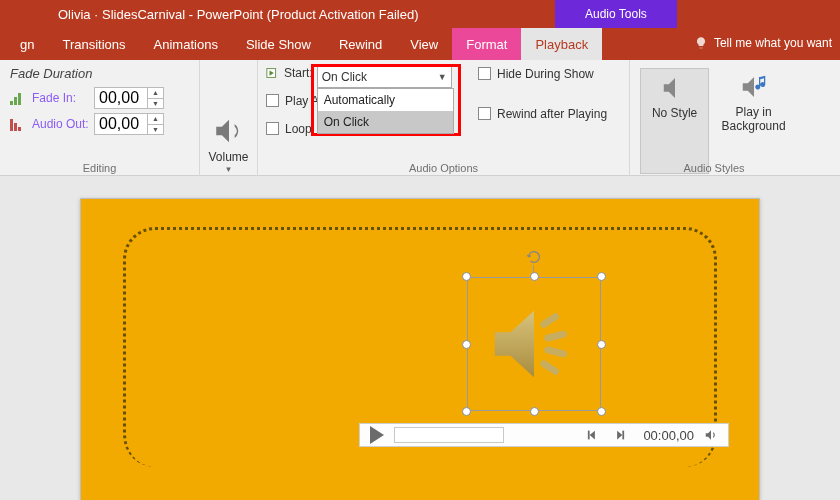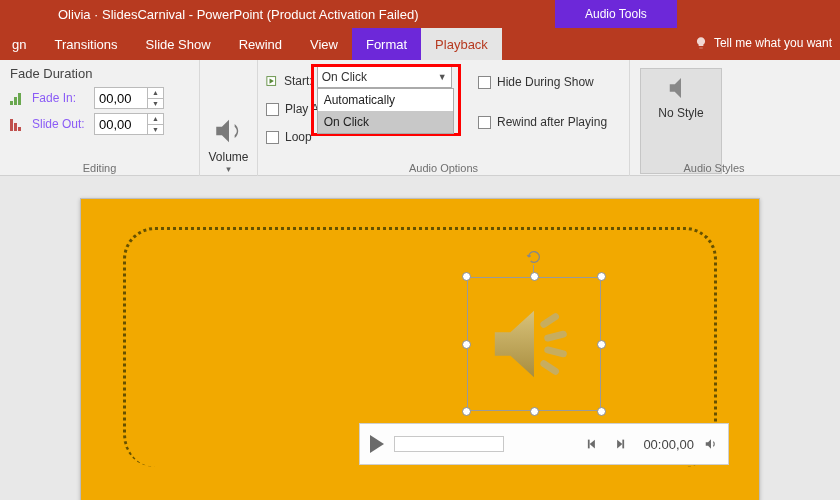--- a/index.html
+++ b/index.html
@@ -2,45 +2,45 @@
 <html><head>
 <meta charset="utf-8">
 <style>
 *{box-sizing:border-box;margin:0;padding:0;font-family:"Segoe UI",Arial,sans-serif;}
 body{background:#fff;width:840px;height:500px;overflow:hidden;position:relative;}
 .titlebar{background:#b73a20;height:28px;display:flex;align-items:center;color:#fff;font-size:13px;}
 .titlebar .title{margin-left:58px;}
 .titlebar .contextual{position:absolute;left:555px;top:0;height:28px;background:#6d28d9;display:flex;align-items:center;padding:0 30px;font-size:12px;}
 .tabs{background:#b73a20;height:32px;display:flex;align-items:flex-end;position:relative;}
 .tabs .tab{color:#fff;font-size:13px;padding:0 14px;height:32px;display:flex;align-items:center;cursor:pointer;}
-.tabs .tab.contextual-tab{background:#6d28d9;}
+.tabs .tab.contextual-tab{background:#ec4899;}
 .tabs .tab.active{background:#e5e5e5;color:#b73a20;}
 .tabs .tellme{position:absolute;right:8px;color:#fff;font-size:12px;display:flex;align-items:center;top:8px;}
 .tabs .tellme .bulb{margin-right:6px;opacity:.8;}
 .ribbon{background:#f1f1f1;height:116px;border-bottom:1px solid #d0d0d0;display:flex;position:relative;}
 .group{height:116px;border-right:1px solid #d8d8d8;padding:6px 10px 2px;display:flex;flex-direction:column;position:relative;}
 .group-label{position:absolute;bottom:2px;left:0;right:0;text-align:center;font-size:11px;color:#707070;}
-.fade-title{font-size:13px;color:#444;margin-bottom:6px;}
+.fade-title{font-size:13px;color:#444;margin-bottom:6px;font-style:italic;}
 .fade-row{display:flex;align-items:center;margin-bottom:4px;height:22px;}
 .fade-row .bars{width:16px;height:14px;margin-right:6px;display:flex;align-items:flex-end;gap:1px;}
 .fade-row .bars span{display:block;width:3px;background:#6AA84F;}
 .fade-row.out .bars span{background:#C0504D;}
 .fade-row .lbl{font-size:12px;width:62px;color:#8b5cf6;}
 .spinner{width:70px;height:22px;background:#fff;border:1px solid #bbb;display:flex;align-items:center;position:relative;}
-.spinner .val{flex:1;padding:0 4px;font-size:13px;}
+.spinner .val{flex:1;padding:0 4px;font-size:16px;}
 .spinner .arrows{width:16px;height:100%;border-left:1px solid #bbb;display:flex;flex-direction:column;}
 .spinner .arrows div{flex:1;display:flex;align-items:center;justify-content:center;font-size:7px;color:#555;border-bottom:1px solid #bbb;cursor:pointer;}
 .spinner .arrows div:last-child{border-bottom:none;}
 .volume-group{align-items:center;justify-content:flex-end;}
 .volume-icon-wrap{display:flex;flex-direction:column;align-items:center;margin-top:8px;}
 .volume-label{font-size:12px;color:#333;margin-top:2px;}
 .volume-label .dd{display:block;text-align:center;font-size:9px;color:#666;}
 .audio-opts{flex-direction:row;padding:6px 8px 2px;}
 .col{display:flex;flex-direction:column;gap:6px;}
-.col .row{display:flex;align-items:flex-end;height:22px;font-size:12px;color:#333;}
+.col .row{display:flex;align-items:flex-start;height:22px;font-size:12px;color:#333;}
 .chk{width:13px;height:13px;border:1px solid #888;background:#fff;margin-right:6px;}
 .start-label{display:flex;align-items:center;gap:4px;}
 .start-icon{width:14px;height:14px;}
 .combo{width:135px;height:22px;background:#fff;border:1px solid #aaa;display:flex;align-items:center;justify-content:space-between;padding:0 4px;font-size:12px;margin-left:4px;position:relative;}
 .combo .caret{font-size:9px;color:#555;}
 .dropdown{position:absolute;top:21px;left:-1px;width:137px;background:#fff;border:1px solid #aaa;z-index:20;}
 .dropdown .opt{height:22px;display:flex;align-items:center;padding:0 6px;font-size:12px;color:#222;}
 .dropdown .opt.hl{background:#c8c8c8;}
 .highlight-box{position:absolute;border:3px solid #ff0000;pointer-events:none;}
 .styles-group{flex-direction:row;padding:8px 10px 2px;gap:10px;}
@@ -52,39 +52,40 @@
 .dotted{position:absolute;left:42px;top:28px;right:42px;height:240px;border:3px dotted #665100;border-radius:32px;border-bottom:none;}
 .audio-obj{position:absolute;left:386px;top:78px;width:134px;height:134px;}
 .sel-box{position:absolute;inset:0;border:1px solid #9a9a9a;}
 .handle{width:9px;height:9px;background:#fff;border:1px solid #8a8a8a;border-radius:50%;position:absolute;}
 .handle.tl{left:-5px;top:-5px;} .handle.tm{left:calc(50% - 4px);top:-5px;} .handle.tr{right:-5px;top:-5px;}
 .handle.ml{left:-5px;top:calc(50% - 4px);} .handle.mr{right:-5px;top:calc(50% - 4px);}
 .handle.bl{left:-5px;bottom:-5px;} .handle.bm{left:calc(50% - 4px);bottom:-5px;} .handle.br{right:-5px;bottom:-5px;}
 .rotate{position:absolute;left:calc(50% - 8px);top:-28px;width:16px;height:16px;color:#888;}
 .rotate::after{content:"";position:absolute;left:7px;top:16px;width:1px;height:8px;background:#9a9a9a;}
 .speaker{position:absolute;left:18px;top:18px;}
-.player{position:absolute;left:278px;top:224px;width:370px;height:42px;background:#fdfdfd;border:1px solid #cfcfcf;display:flex;align-items:center;padding:0 10px;gap:10px;}
+.player{position:absolute;left:278px;top:224px;width:370px;height:24px;background:#fdfdfd;border:1px solid #cfcfcf;display:flex;align-items:center;padding:0 10px;gap:10px;}
 .play-btn{width:0;height:0;border-left:14px solid #6b6b6b;border-top:9px solid transparent;border-bottom:9px solid transparent;cursor:pointer;}
 .track{flex:0 0 110px;height:16px;border:1px solid #c8c8c8;background:#fff;}
 .step{width:14px;height:14px;cursor:pointer;display:flex;align-items:center;justify-content:center;color:#6b6b6b;font-size:13px;}
 .time{font-size:13px;color:#444;margin-left:8px;}
 .pvol{margin-left:auto;}
 svg{display:block;}
 </style>
 </head>
 <body>
 
 <div class="titlebar">
   <span class="title">Olivia · SlidesCarnival - PowerPoint (Product Activation Failed)</span>
   <div class="contextual">Audio Tools</div>
 </div>
 
 <div class="tabs">
-  <div class="tab" style="padding-left:12px">gn</div>
+  <div class="tab" style="padding-left:20px">gn</div>
   <div class="tab">Transitions</div>
+  <div class="tab">Animations</div>
   <div class="tab">Slide Show</div>
   <div class="tab">Rewind</div>
   <div class="tab">View</div>
   <div class="tab contextual-tab">Format</div>
   <div class="tab active">Playback</div>
   <div class="tellme">
     <span class="bulb">
       <svg width="14" height="14" viewBox="0 0 24 24">
           <path fill="#fff" d="M9 21h6v-1H9v1zm3-19C8 2 5 5 5 9c0 2.4 1.2 4.5 3 5.7V17h8v-2.3c1.8-1.2 3-3.3 3-5.7 0-4-3-7-7-7z"></path>
         </svg>
@@ -111,21 +112,21 @@
             <div>▼</div>
           </div>
       </div>
     </div>
     <div class="fade-row out">
       <div class="bars">
           <span style="height:12px"></span>
           <span style="height:8px"></span>
           <span style="height:4px"></span>
         </div>
-      <span class="lbl">Slide Out:</span>
+      <span class="lbl">Audio Out:</span>
       <div class="spinner">
         <span class="val">00,00</span>
         <div class="arrows">
             <div>▲</div>
             <div>▼</div>
           </div>
       </div>
     </div>
     <div class="group-label">Editing</div>
   </div>
@@ -180,20 +181,27 @@
     </div>
     <div class="group-label">Audio Options</div>
   </div>
 
   <div class="group styles-group" style="width:168px;border-right:none">
     <div class="big-btn sel">
       <svg width="30" height="30" viewBox="0 0 24 24">
           <path fill="#888" d="M3 9v6h4l5 5V4L7 9H3z"></path>
         </svg>
       <div class="cap">No Style</div>
+    </div>
+    <div class="big-btn">
+      <svg width="30" height="30" viewBox="0 0 24 24">
+          <path fill="#888" d="M3 9v6h4l5 5V4L7 9H3z"></path>
+          <path fill="#3b78c4" d="M17 4l4-1v7a2 2 0 11-1-1.7V5l-3 .7V12a2 2 0 11-1-1.7V4z"></path>
+        </svg>
+      <div class="cap">Play in Background</div>
     </div>
     <div class="group-label">Audio Styles</div>
   </div>
 
   <div class="highlight-box" style="left:311px;top:4px;width:150px;height:72px"></div>
 </div>
 
 <div class="canvas-wrap">
   <div class="slide">
     <div class="dotted"></div>

